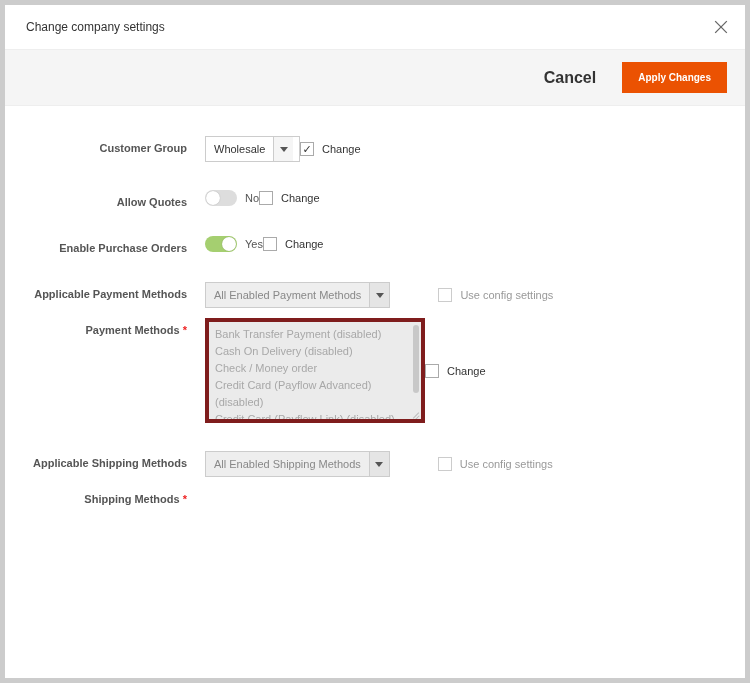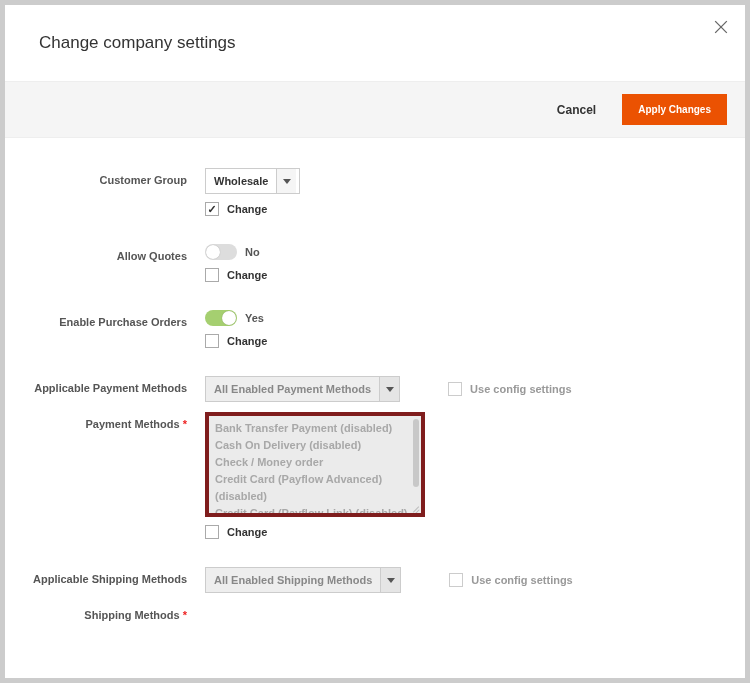--- a/index.html
+++ b/index.html
@@ -24,23 +24,23 @@
     display: flex;
     flex-direction: column;
   }
   .header {
     padding: 12px 18px 12px 18px;
     display: flex;
     align-items: center;
     position: relative;
   }
   .header h1 {
-    font-size: 17px;
+    font-size: 12px;
     font-weight: 400;
-    margin: 16px;
+    margin: 3px;
     color: #333;
     text-align: center;
   }
   .close-btn {
     position: absolute;
     right: 14px;
     top: 12px;
     width: 20px;
     height: 20px;
     cursor: pointer;
@@ -53,21 +53,21 @@
     border-bottom: 1px solid #eee;
     padding: 12px 18px;
     display: flex;
     justify-content: flex-end;
     align-items: center;
     gap: 20px;
   }
   .btn-cancel {
     background: transparent;
     border: none;
-    font-size: 12px;
+    font-size: 16px;
     font-weight: 600;
     color: #333;
     cursor: pointer;
   }
   .btn-apply {
     background: #eb5202;
     border: none;
     color: #fff;
     font-size: 10px;
     font-weight: 600;
@@ -92,23 +92,22 @@
     font-size: 11px;
     color: #555;
     font-weight: bold;
   }
   .label-col.req::after{
     content:" *";
     color:#e22;
   }
   .control-col {
     display: flex;
-    flex-direction: column;
-    gap: 8px;
-    font-weight: bold;
+    flex-direction: row;
+    gap: 0;
   }
   .control-line {
     display:flex;
     align-items:center;
     gap:8px;
   }
   .select {
     display:inline-flex;
     align-items:center;
     border:1px solid #ccc;

